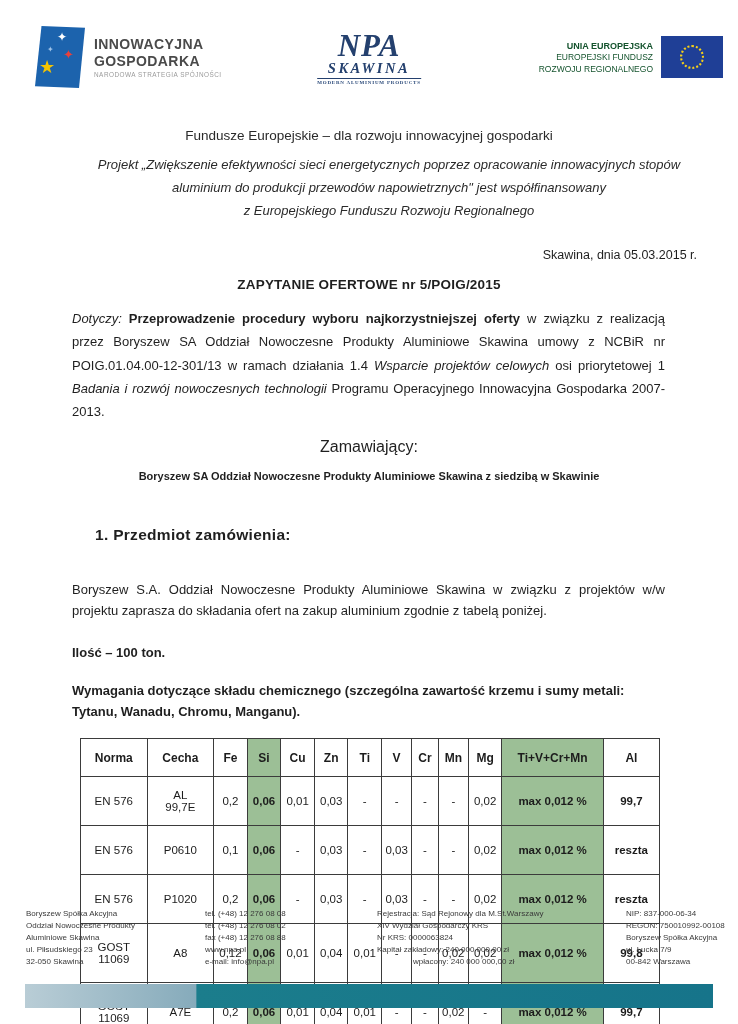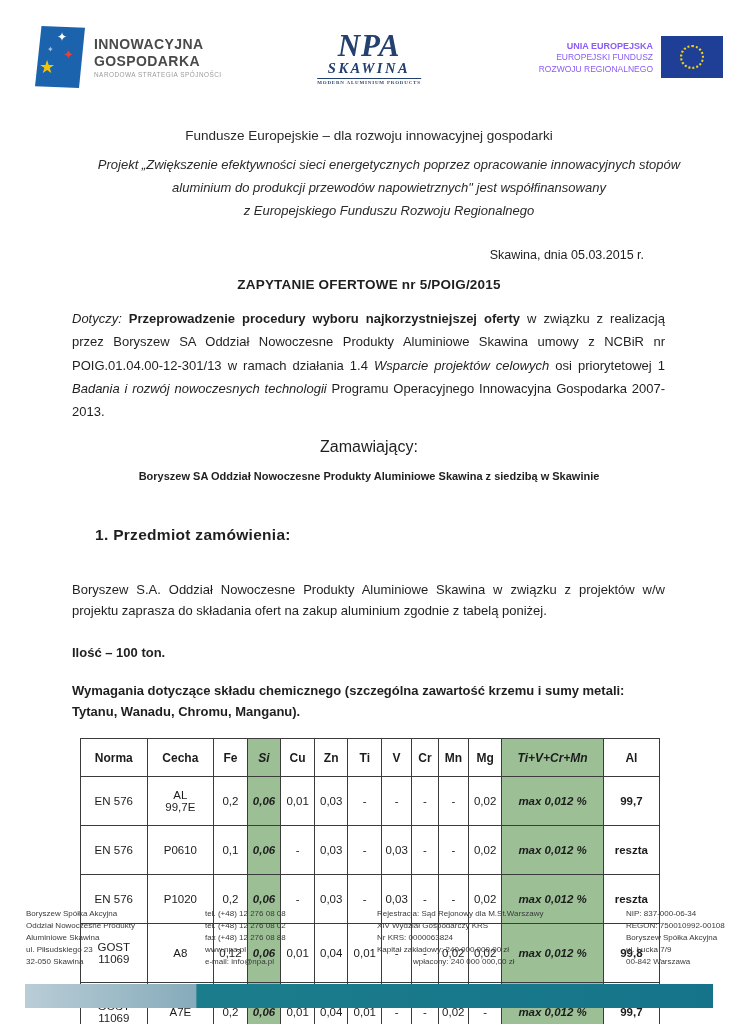--- a/index.html
+++ b/index.html
@@ -19,48 +19,48 @@
   .ig-star.s-small {top:20px; left:12px; font-size:8px;  color:#9fc3e8;}
   .ig-l1, .ig-l2 {font-size:14px; font-weight:bold; color:#4a4a4a; letter-spacing:0.4px; line-height:1.15;}
   .ig-l3 {font-size:6.4px; color:#9a9a9a; letter-spacing:0.5px; margin-top:2px;}
   .logo-npa {position:absolute; left:50%; top:32px; transform:translateX(-50%);
              text-align:center; color:#24406e; font-family:"Liberation Serif", serif;}
   .npa-main {font-size:31px; font-weight:bold; font-style:italic; line-height:0.9; letter-spacing:1px;}
   .npa-sub  {font-size:14.5px; font-weight:bold; font-style:italic; letter-spacing:2.5px;
              border-bottom:1.5px solid #24406e; padding-bottom:1px;}
   .npa-tag  {font-size:5px; font-weight:bold; letter-spacing:0.8px; margin-top:1.5px; color:#2b4a7a;}
   .logo-eu {position:absolute; right:15px; top:36px; display:flex; align-items:flex-start; gap:8px;}
-  .eu-text {text-align:right; color:#8b5cf6; line-height:1.35; padding-top:4px;}
+  .eu-text {text-align:right; color:#14532d; line-height:1.35; padding-top:4px;}
   .eu-l1 {font-size:9px; font-weight:bold;}
   .eu-l2, .eu-l3 {font-size:8.5px;}
   .eu-flag {width:62px; height:42px; background:#1f3f96; display:flex; align-items:center; justify-content:center;}
   .eu-stars {width:20px; height:20px; border:2px dotted #f7d117; border-radius:50%;}
   
   .funds-line {text-align:center; font-size:13.5px; margin-top:16px; color:#2a2a2a;}
   .project-block {text-align:center; font-style:italic; font-size:13px; line-height:1.75;
                   margin-top:11px; color:#2a2a2a;margin-left:40px;}
-  .date-line {text-align:right; padding-right:94px; font-size:12.5px; margin-top:26px;}
+  .date-line {text-align:right; padding-right:41px; font-size:12.5px; margin-top:26px;}
   .doc-title {text-align:center; font-size:13.5px; font-weight:bold; margin-top:15px; letter-spacing:0.2px;}
   .para {margin:15px 73px 0 72px; font-size:13px; line-height:1.78; text-align:justify;}
   .it {font-style:italic;}
   .center-label {text-align:center; font-size:16px; margin-top:15px;}
   .center-bold {text-align:center; font-size:11px; font-weight:bold; margin-top:14px;}
   .sec-heading {margin:44px 0 0 95px; font-size:15.5px; font-weight:bold; letter-spacing:0.3px;}
   .body-para {margin:36px 73px 0 72px; font-size:13px; line-height:1.6; text-align:justify;}
   .bold-line {margin:24px 73px 0 72px; font-size:13px; font-weight:bold;}
   .req-line {margin:21px 73px 0 72px; font-size:13px; font-weight:bold; line-height:1.6;}
   
   table.chem {border-collapse:collapse; width:580px; margin:15px 0 0 80px;
               font-size:11.5px; color:#1c1c1c;}
   table.chem th, table.chem td {border:1.7px solid #3b3b3b; text-align:center;
               vertical-align:middle; padding:2px 1px;}
   table.chem th {height:33px; font-size:12px; font-weight:bold;}
   table.chem td {height:44px;}
   tr.tall td {height:54px;}
-  .hl {background:#9cbf96;font-style:italic;}
+  .hl {background:#9cbf96;}
   .b {font-weight:bold;}
   .pre {white-space:pre-line;}
   
   .footer {position:absolute; left:26px; top:908px; width:700px; display:flex;
            font-size:8px; line-height:1.5; color:#3a3a3a;gap:44px;}
   .fcol {flex:none;}
   .fcol1 {width:135px;}
   .fcol2 {width:128px;}
   .fcol3 {width:205px;}
   .fcol4 {width:135px;}

